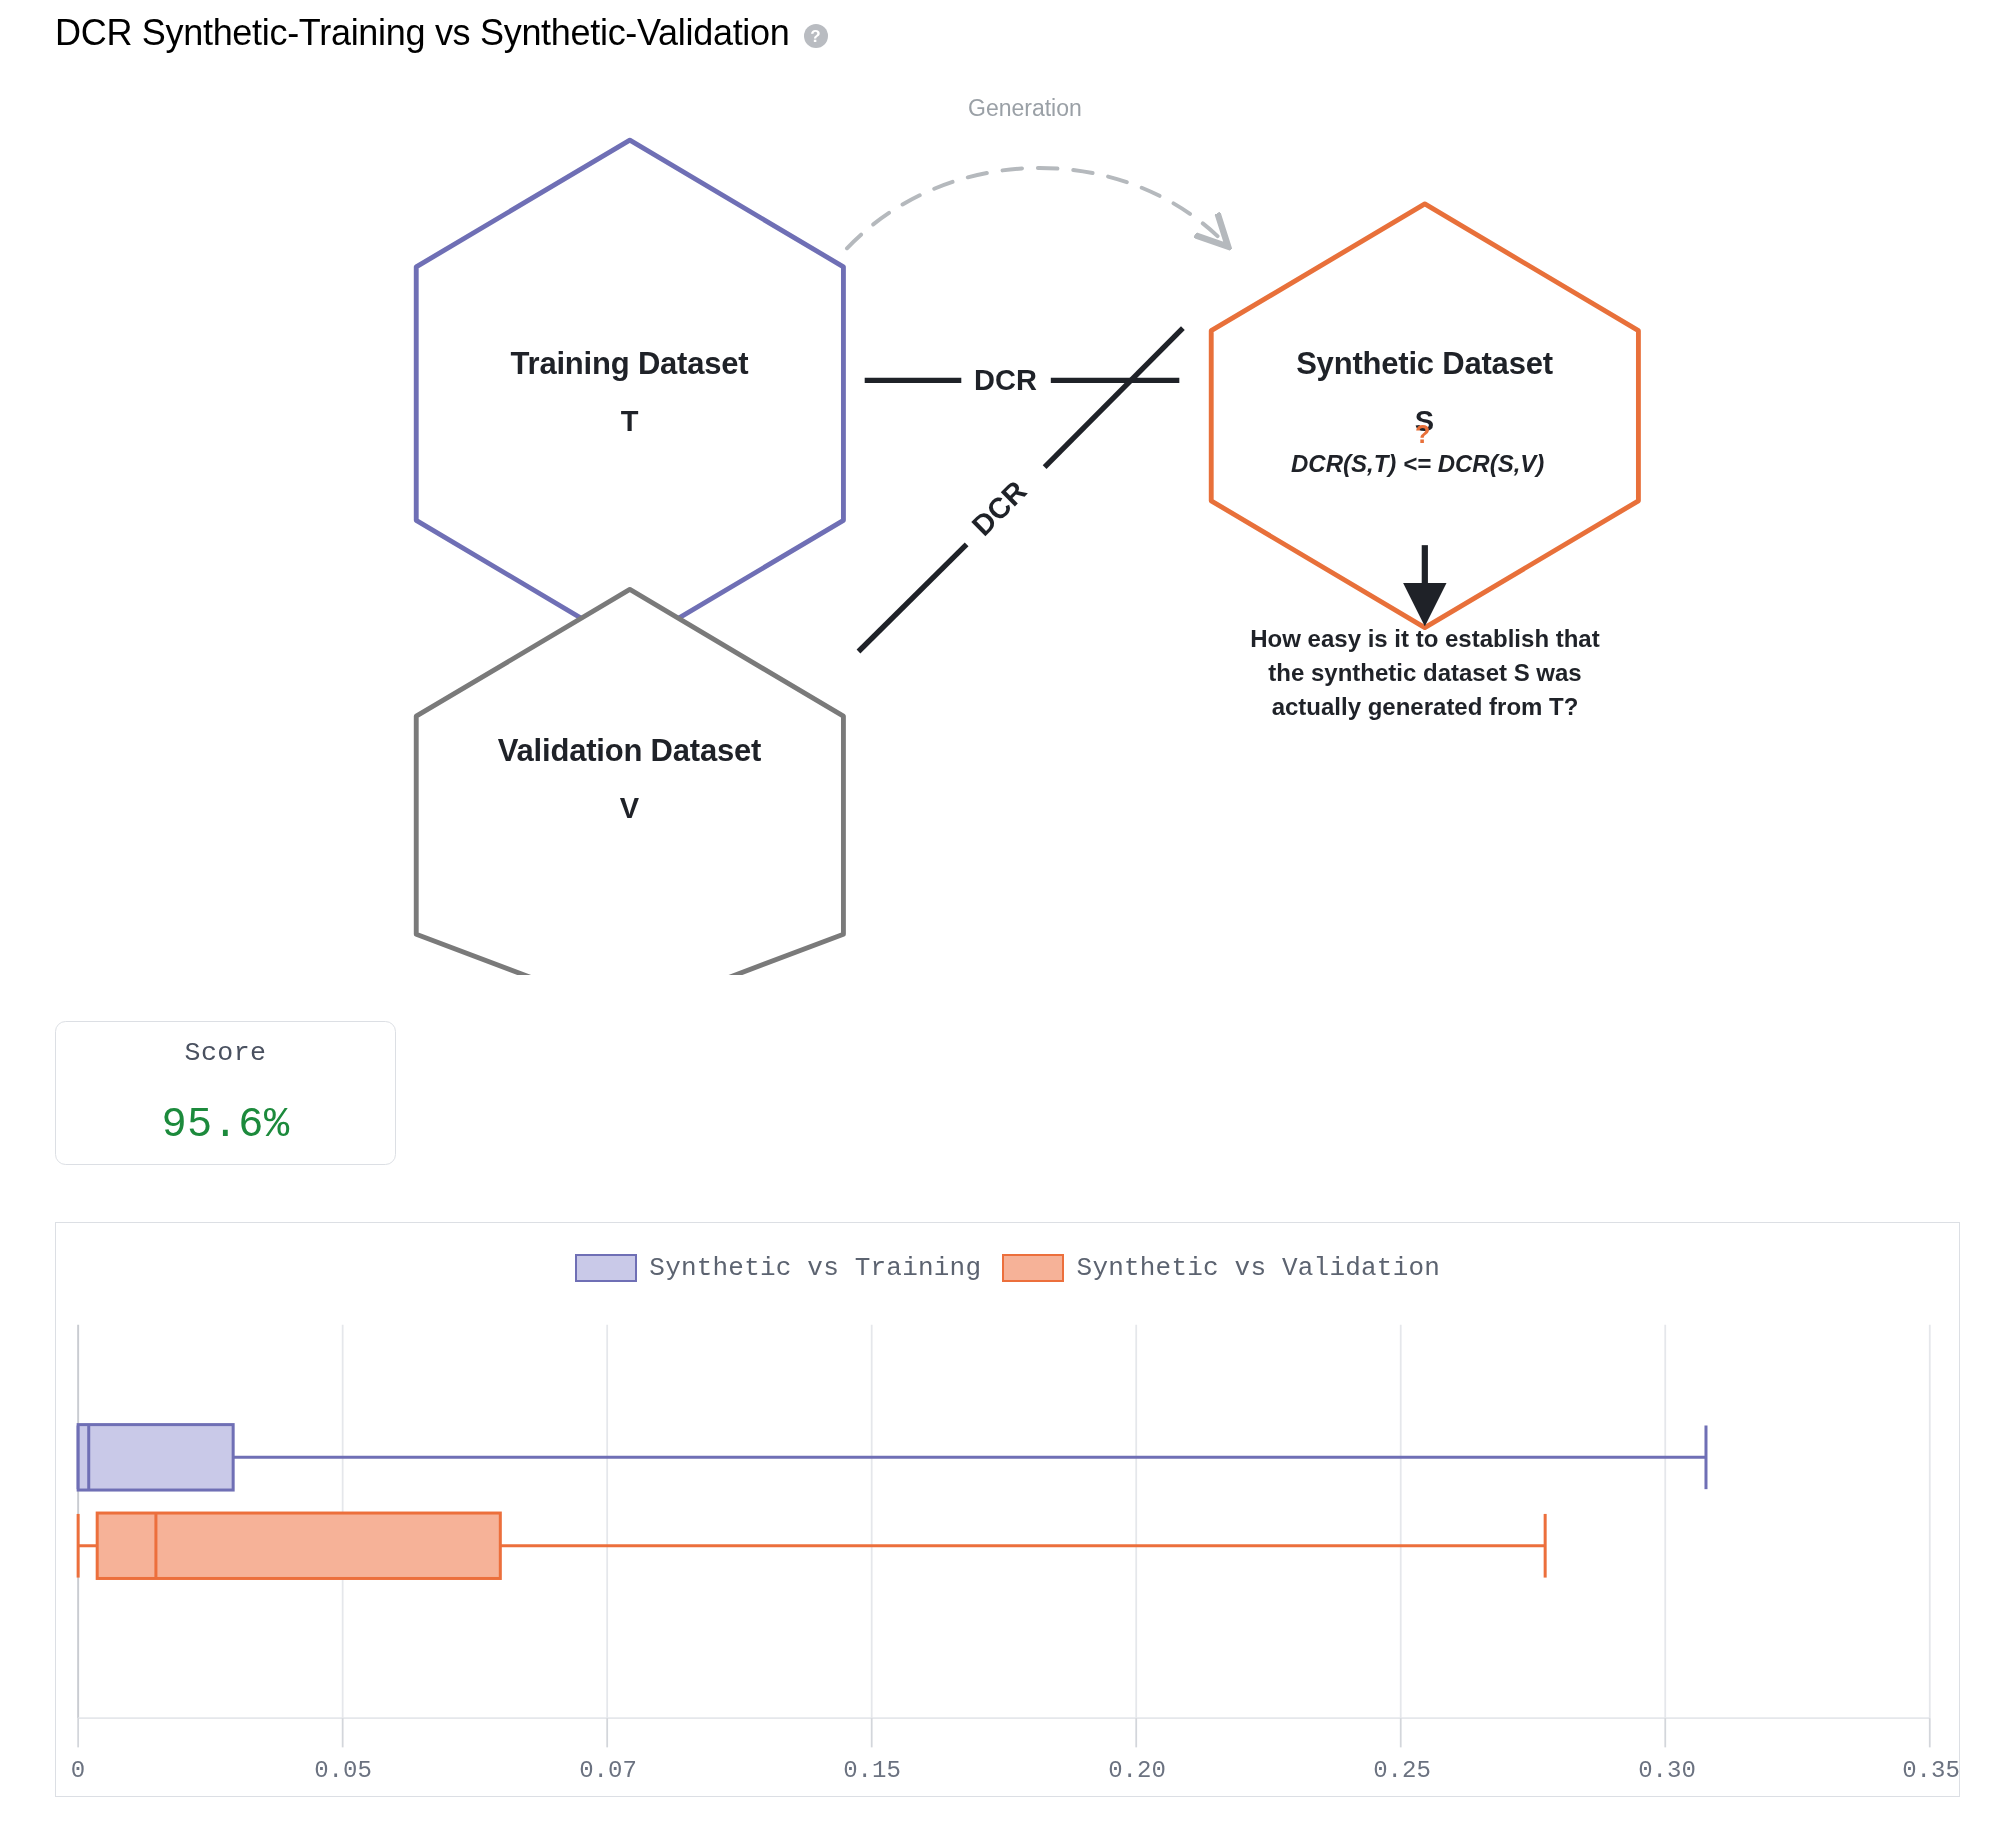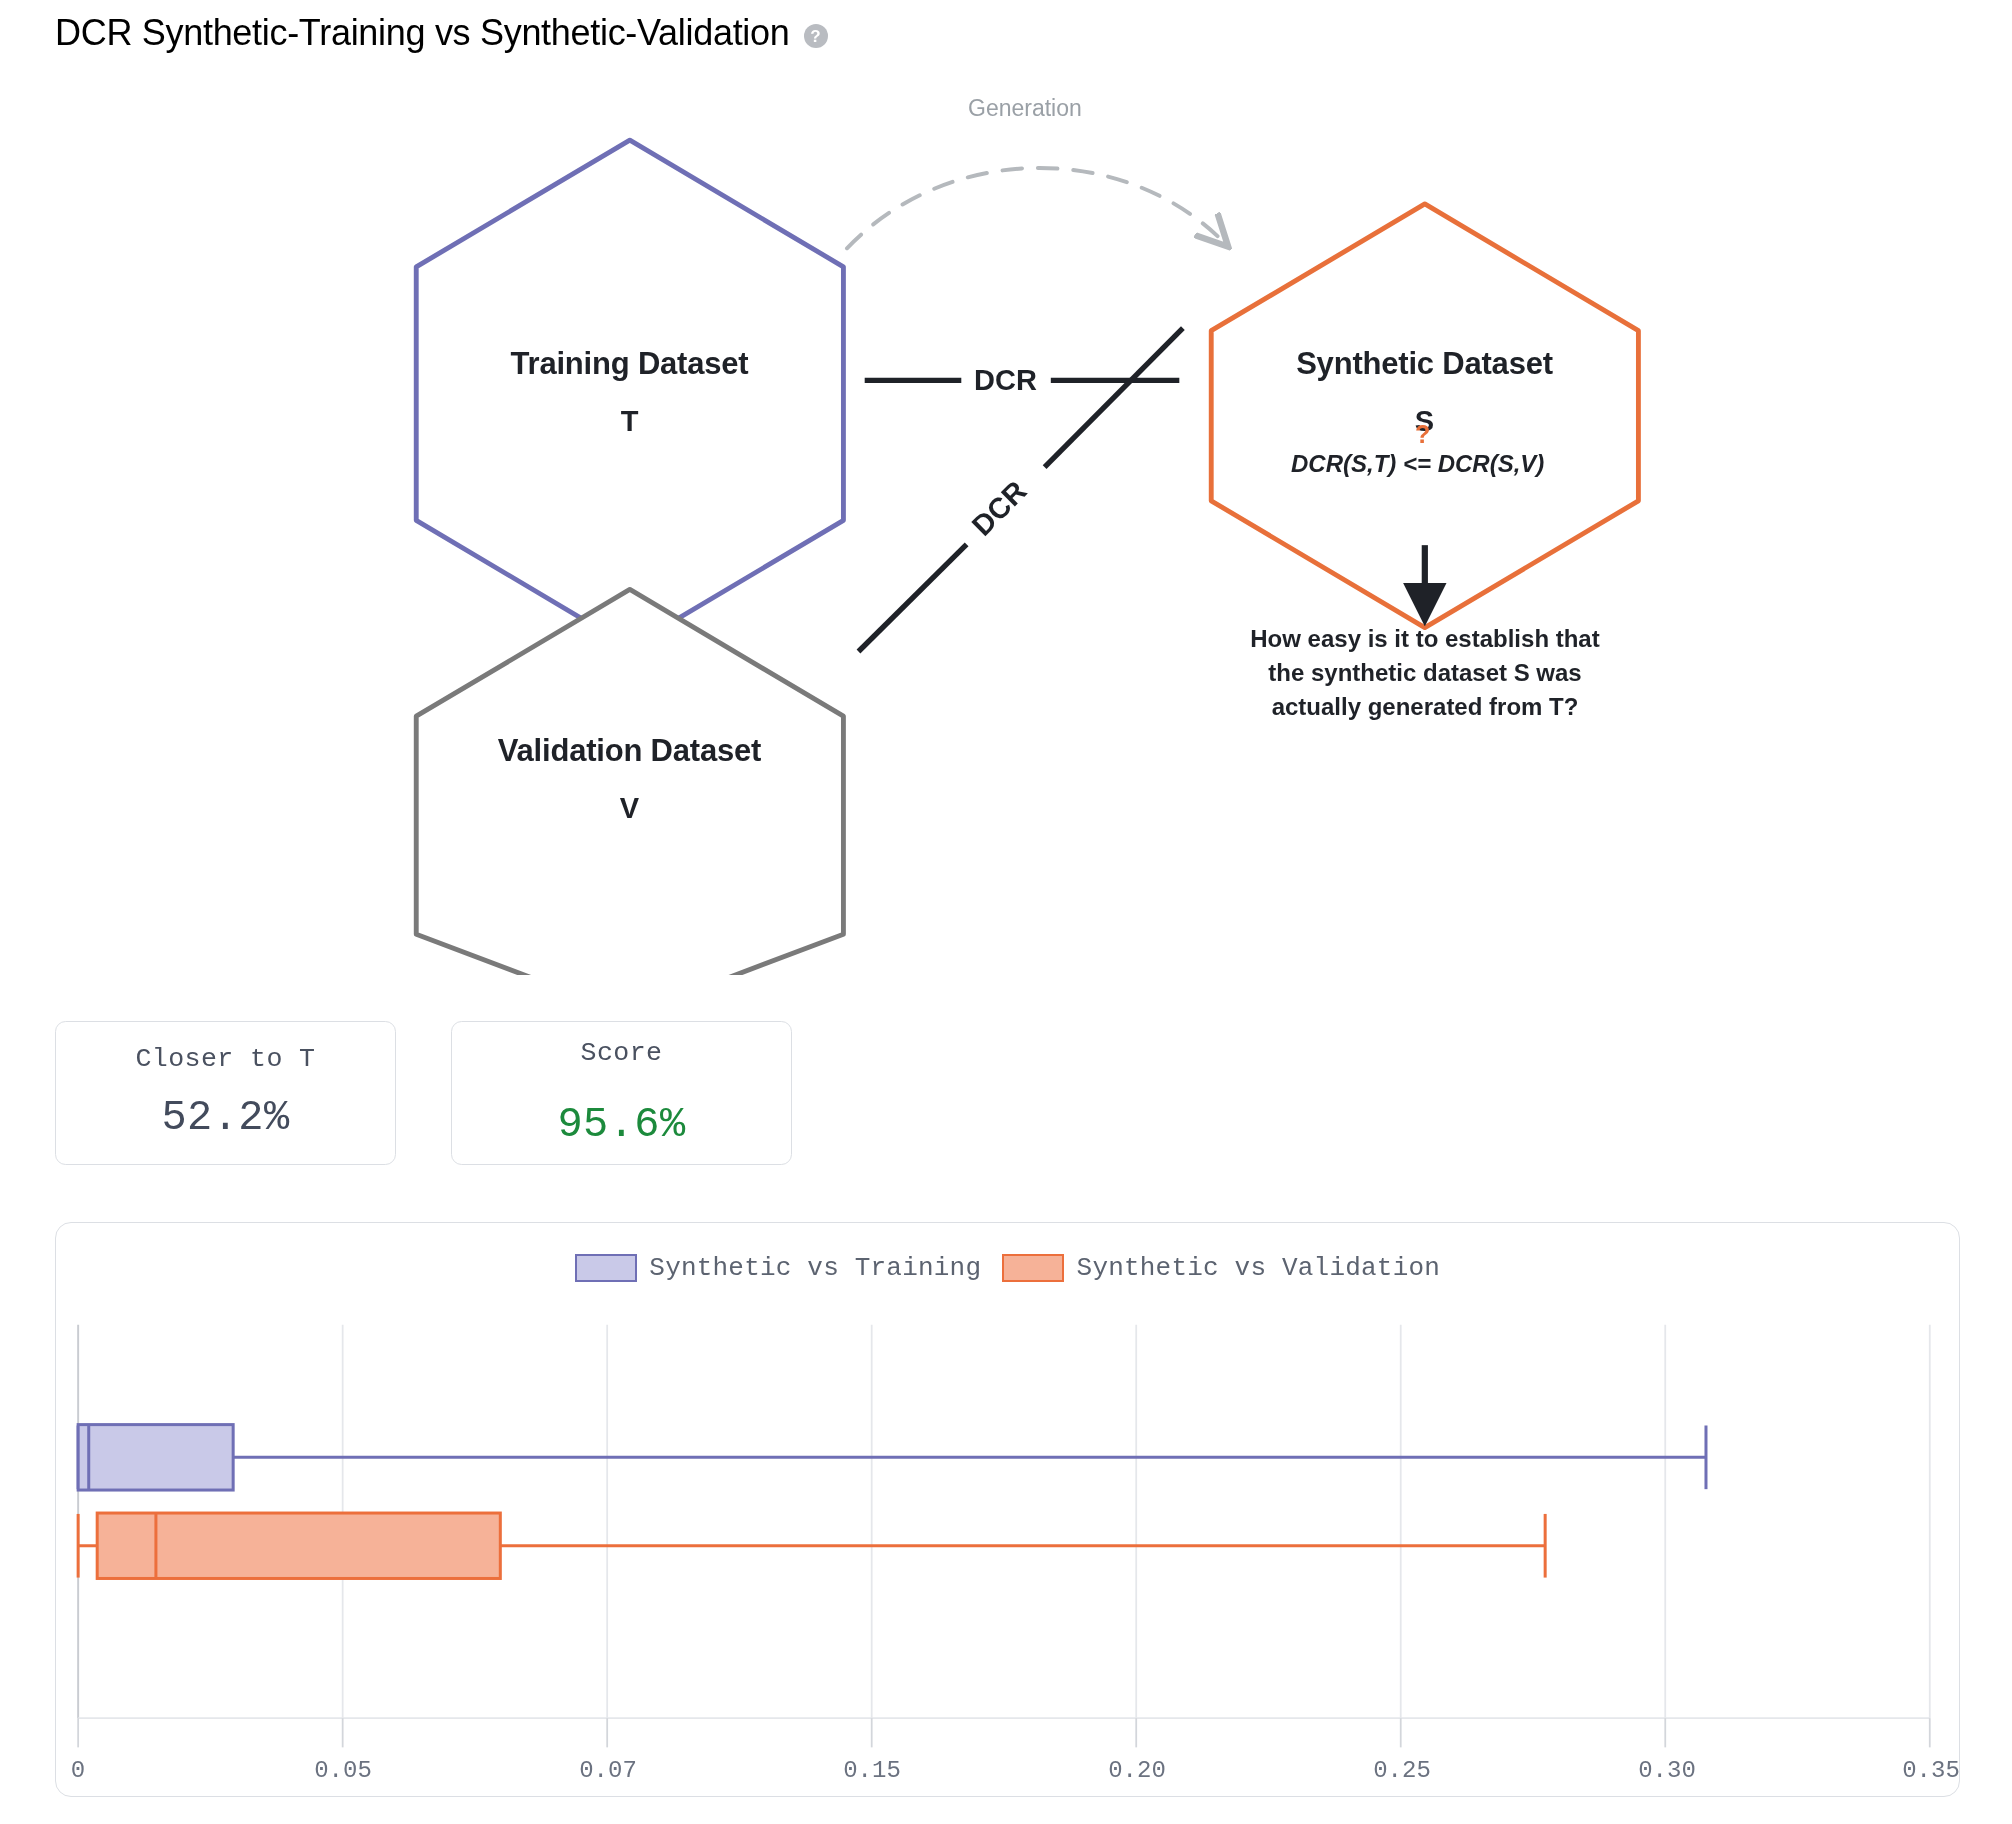--- a/index.html
+++ b/index.html
@@ -57,21 +57,21 @@
     font-family:"Liberation Mono", monospace;
   }
   .metric-label { font-size:26.6px; color:#4a5160; letter-spacing:0.4px; }
   .metric-value { font-size:42px; color:#434b5c; margin-top:19.5px; letter-spacing:0.4px; }
   .metric-value.green { color:#1c8a3c;margin-top:33px; }
 
   
   .chart-card {
     position:absolute; left:55px; top:1222px;
     width:1905px; height:575px;
-    border:1.3px solid #dcdfe4; border-radius:16px; background:#fff;
+    border:1.3px solid #dcdfe4; border-radius:0; background:#fff;
   }
   .legend {
     position:absolute; top:30px; left:0; width:100%;
     display:flex; justify-content:center; align-items:center; gap:21px;
     font-family:"Liberation Mono", monospace;
   }
   .legend-item { display:flex; align-items:center; gap:12.4px; }
   .legend-swatch { width:62px; height:28px; border-width:2.2px; border-style:solid; }
   .legend-text { font-size:26px; color:#5c6370; letter-spacing:0.2px; white-space:nowrap; }
 
@@ -145,24 +145,20 @@
     <div class="dcr-label" style="left:974px; top:293px;">DCR</div>
     <div class="dcr-label rot" style="left:968px; top:421px;">DCR</div>
 
     <div class="qmark" style="left:1415px; top:349px;">?</div>
     <div class="formula" style="left:1291px; top:379px;">DCR(S,T) &lt;= DCR(S,V)</div>
 
     <div class="question-text" style="left:1239px; top:551px;">How easy is it to establish that the synthetic dataset S was actually generated from T?</div>
   </div>
 
   <div class="metrics">
-    <div class="metric-card">
-      <div class="metric-label">Closer to T</div>
-      <div class="metric-value">52.2%</div>
-    </div>
     <div class="metric-card">
       <div class="metric-label">Score</div>
       <div class="metric-value green">95.6%</div>
     </div>
   </div>
 
   <div class="chart-card">
 
     <div class="legend">
       <div class="legend-item">

